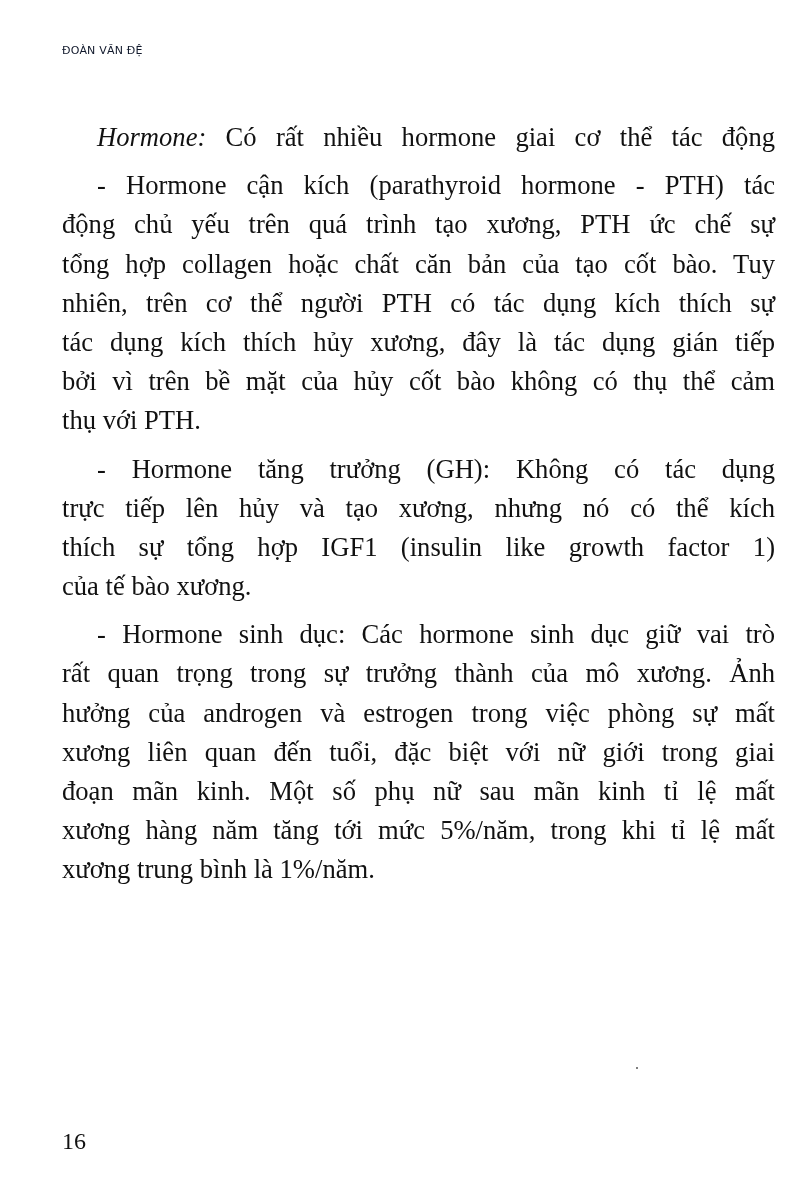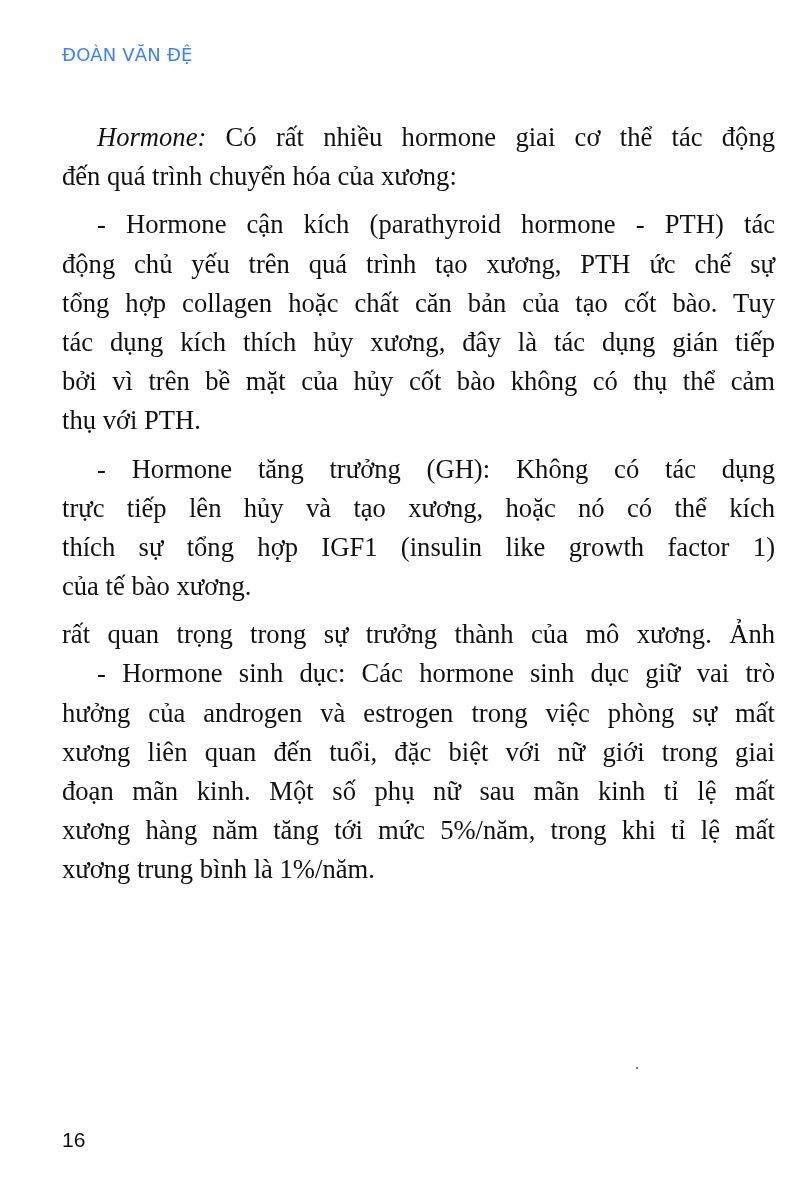--- a/index.html
+++ b/index.html
@@ -12,23 +12,23 @@
       height: 1183px;
       position: relative;
       overflow: hidden;
       color: #111111;
     }
     .running-header {
       position: absolute;
       left: 62px;
       top: 44px;
       font-family: "DejaVu Sans", sans-serif;
-      font-size: 18px;
+      font-size: 11px;
       letter-spacing: 0.2px;
-      color: #3b82f6;
+      color: #0f172a;
     }
     .content {
       position: absolute;
       left: 62px;
       top: 118px;
       width: 713px;
       font-family: "Liberation Serif", serif;
       font-size: 26.6px;
       line-height: 39.2px;
       text-align: justify;
@@ -49,22 +49,22 @@
     .para-gap {
       height: 9px;
     }
     .italic {
       font-style: italic;
     }
     .page-number {
       position: absolute;
       left: 62px;
       top: 1128px;
-      font-family: Liberation Sans, sans-serif;
-      font-size: 21px;
+      font-family: Liberation Serif, serif;
+      font-size: 24px;
       color: #111;
     }
     .speck {
       position: absolute;
       left: 636px;
       top: 1067px;
       width: 2px;
       height: 2px;
       background: #555;
       border-radius: 1px;
@@ -72,45 +72,45 @@
   </style>
 </head>
 <body>
 
 <div class="running-header">ĐOÀN VĂN ĐỆ</div>
 
 <div class="content">
 
   <div>
     <span class="line indent"><span class="italic">Hormone:</span><span> Có rất nhiều hormone giai cơ thể tác động</span></span>
-    <span class="line last">đến quá trình chuyển hóa của xương:</span>
   </div>
   <div class="para-gap"></div>
 
   <div>
     <span class="line indent">- Hormone cận kích (parathyroid hormone - PTH) tác</span>
     <span class="line">động chủ yếu trên quá trình tạo xương, PTH ức chế sự</span>
     <span class="line">tổng hợp collagen hoặc chất căn bản của tạo cốt bào. Tuy</span>
+    <span class="line">nhiên, trên cơ thể người PTH có tác dụng kích thích sự</span>
     <span class="line">tác dụng kích thích hủy xương, đây là tác dụng gián tiếp</span>
     <span class="line">bởi vì trên bề mặt của hủy cốt bào không có thụ thể cảm</span>
     <span class="line last">thụ với PTH.</span>
   </div>
   <div class="para-gap"></div>
 
   <div>
     <span class="line indent">- Hormone tăng trưởng (GH): Không có tác dụng</span>
-    <span class="line">trực tiếp lên hủy và tạo xương, hoặc nó có thể kích</span>
+    <span class="line">trực tiếp lên hủy và tạo xương, nhưng nó có thể kích</span>
     <span class="line">thích sự tổng hợp IGF1 (insulin like growth factor 1)</span>
     <span class="line last">của tế bào xương.</span>
   </div>
   <div class="para-gap"></div>
 
   <div>
+    <span class="line indent">- Hormone sinh dục: Các hormone sinh dục giữ vai trò</span>
     <span class="line">rất quan trọng trong sự trưởng thành của mô xương. Ảnh</span>
-    <span class="line indent">- Hormone sinh dục: Các hormone sinh dục giữ vai trò</span>
     <span class="line">hưởng của androgen và estrogen trong việc phòng sự mất</span>
     <span class="line">xương liên quan đến tuổi, đặc biệt với nữ giới trong giai</span>
     <span class="line">đoạn mãn kinh. Một số phụ nữ sau mãn kinh tỉ lệ mất</span>
     <span class="line">xương hàng năm tăng tới mức 5%/năm, trong khi tỉ lệ mất</span>
     <span class="line last">xương trung bình là 1%/năm.</span>
   </div>
   <div class="para-gap"></div>
 
 </div>
 

